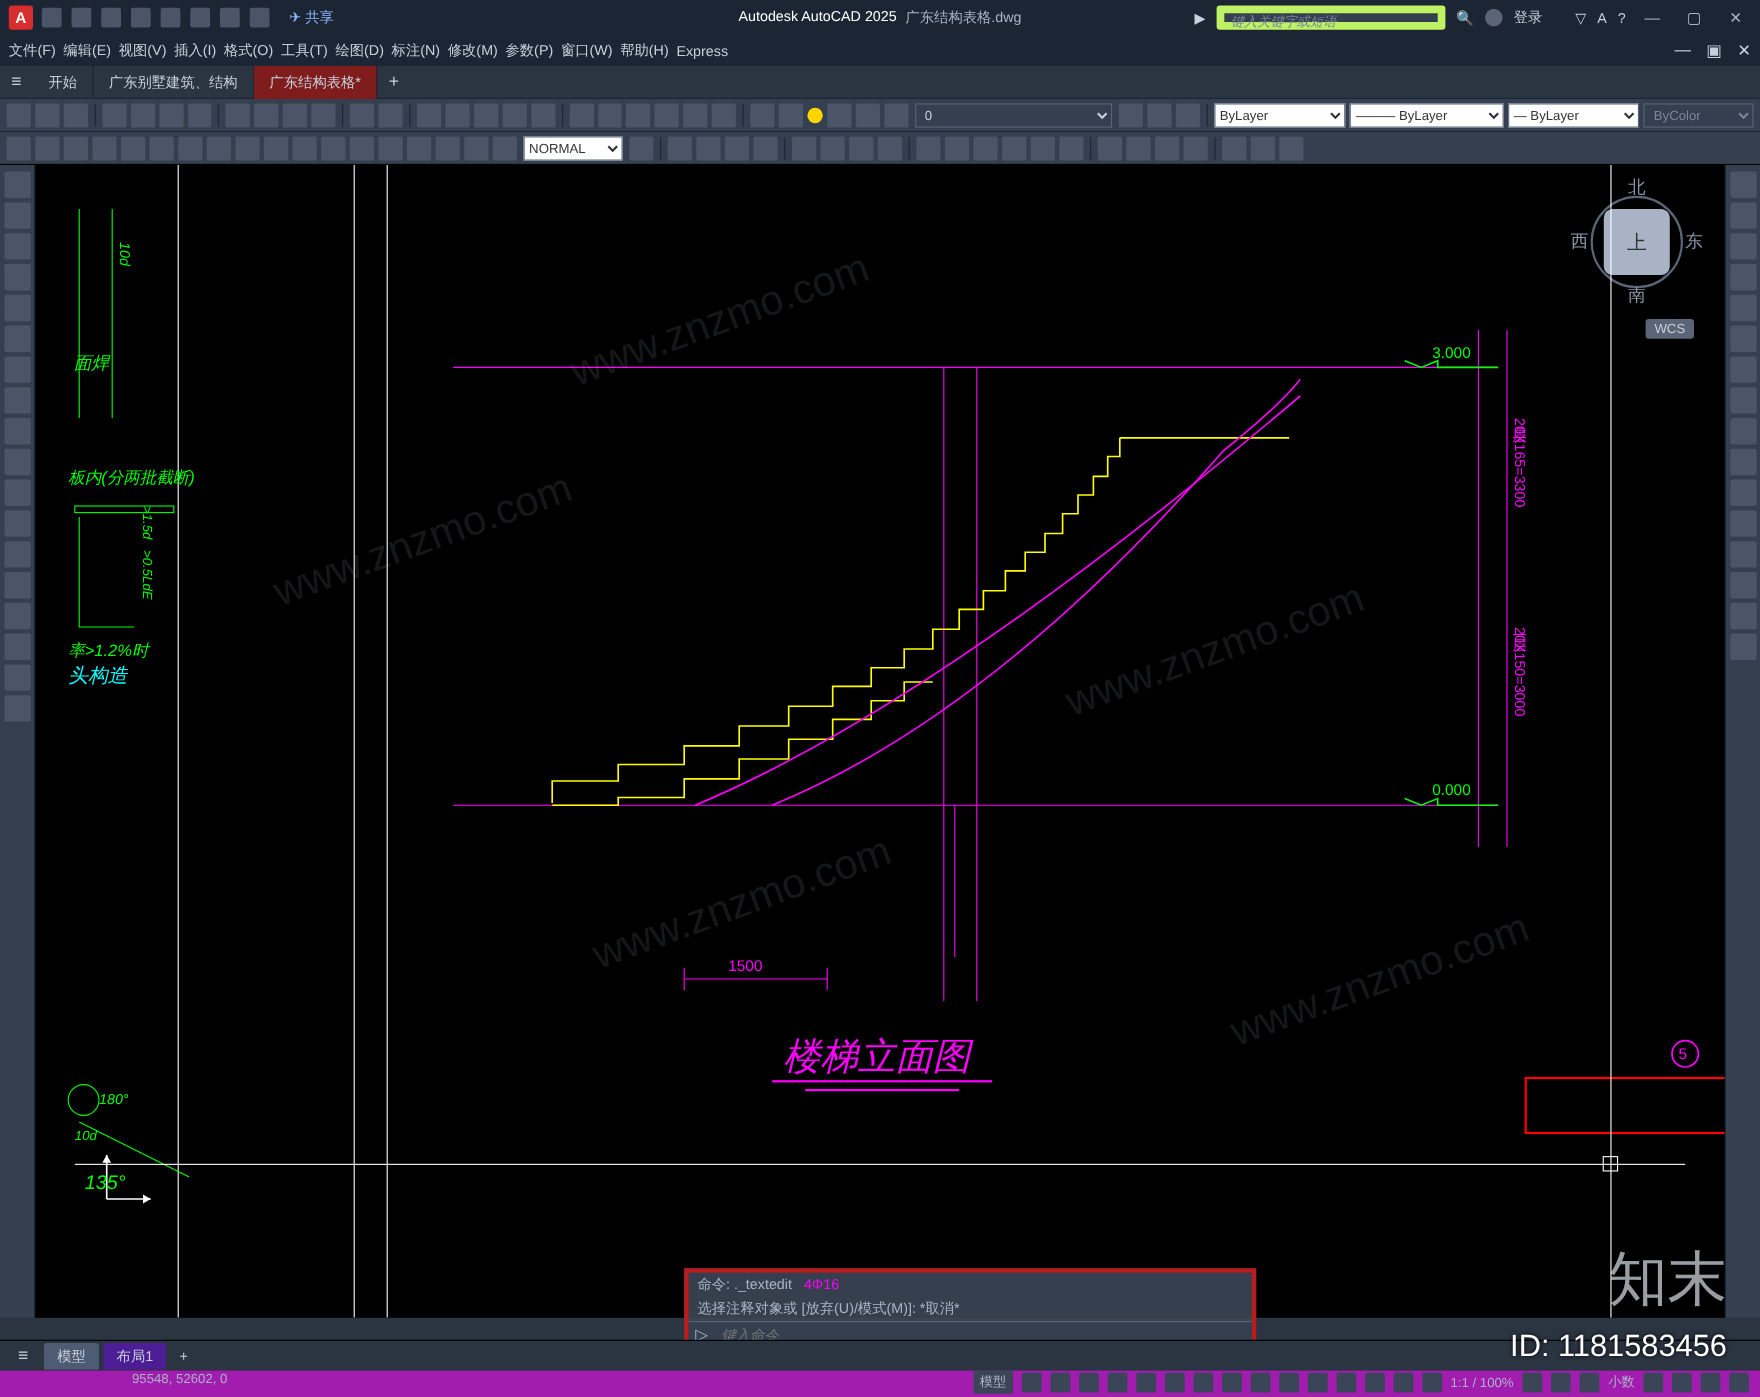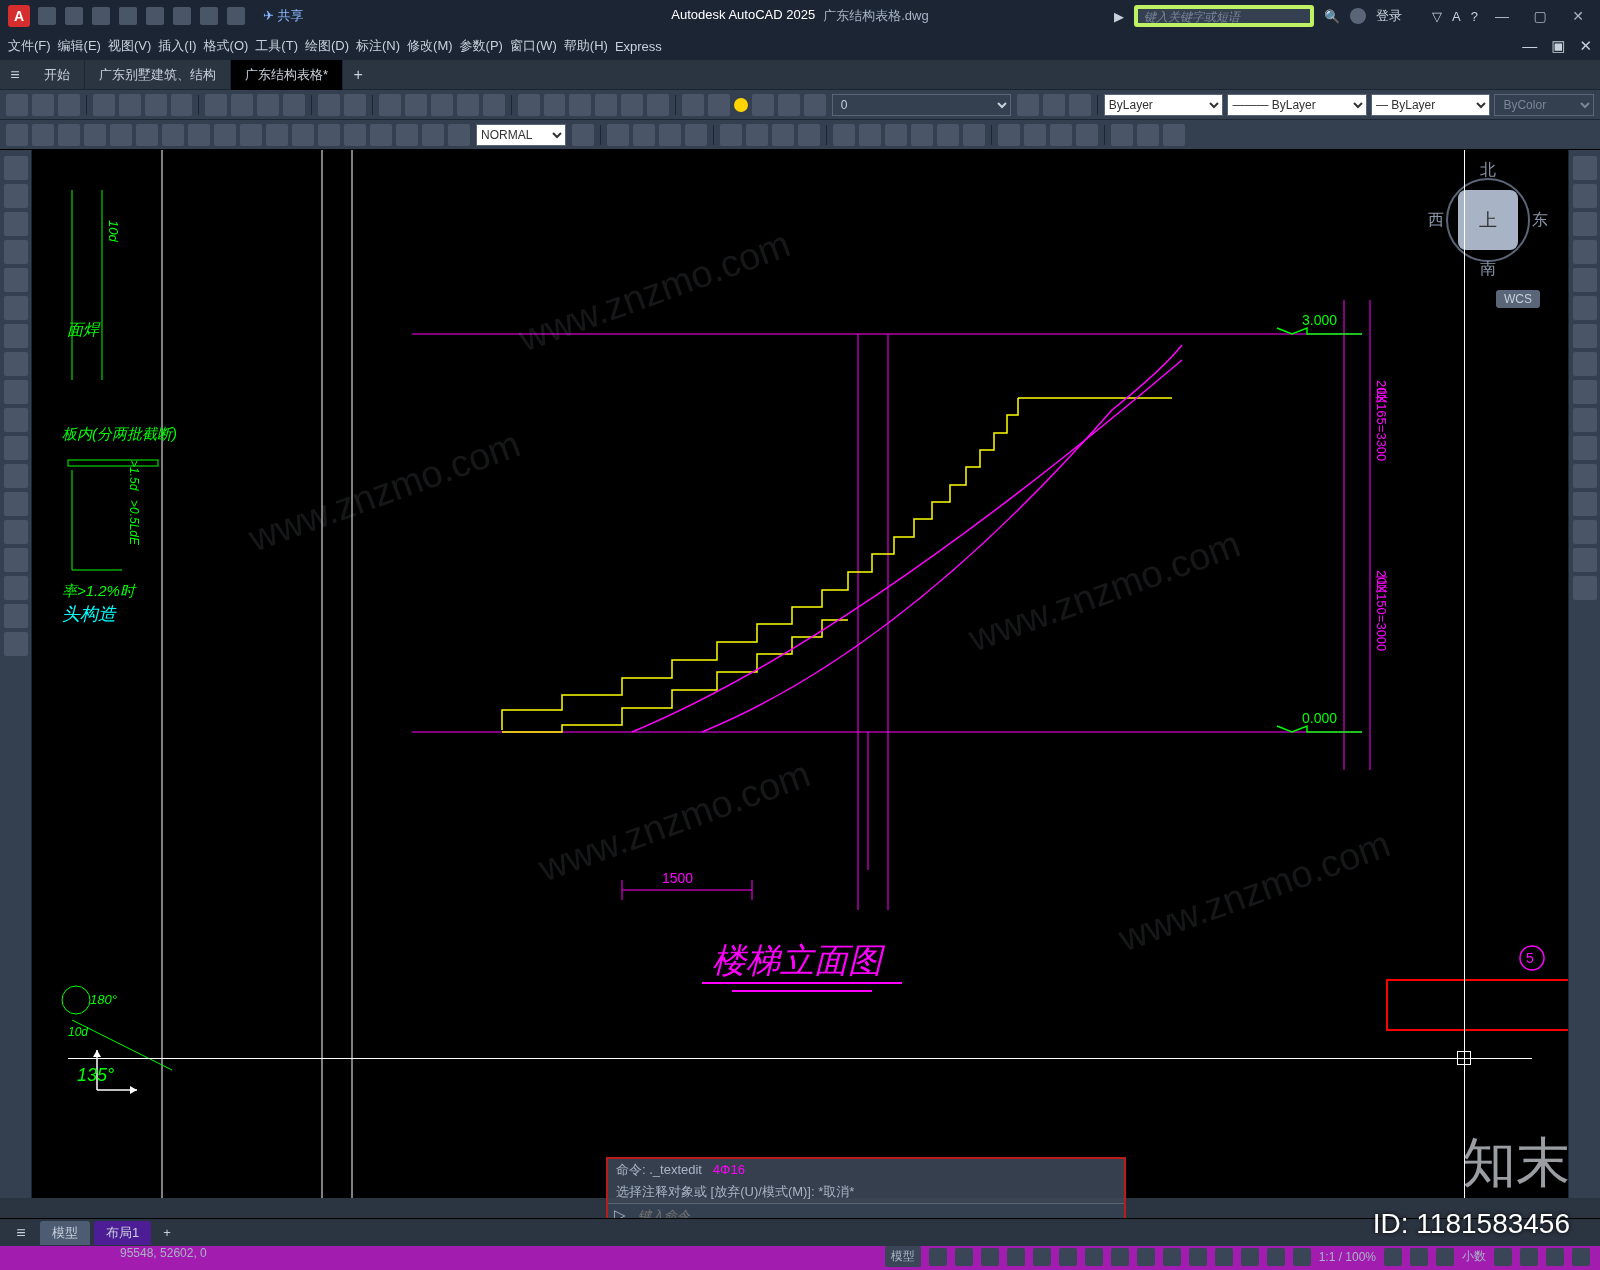--- a/index.html
+++ b/index.html
@@ -6,30 +6,30 @@
 body { width: 1600px; height: 1270px; background: #2b3441; color: #c8d0dc; overflow: hidden; position: relative; }
 .titlebar { height: 32px; background: #1b2533; display: flex; align-items: center; padding: 0 8px; font-size: 13px; }
 .app-logo { width: 22px; height: 22px; background: #d62e2e; border-radius: 3px; display: flex; align-items: center; justify-content: center; color: #fff; font-weight: bold; margin-right: 8px; font-size: 14px; }
 .qat { display: flex; gap: 9px; align-items: center; }
 .qat-icon { width: 18px; height: 18px; background: #4a5668; border-radius: 2px; }
 .share { margin-left: 18px; color: #8ab7ff; font-size: 13px; }
 .title-center { position: absolute; left: 50%; transform: translateX(-50%); display: flex; gap: 8px; }
 .title-app { color: #fff; }
 .title-file { color: #a8b4c6; }
 .title-right { margin-left: auto; display: flex; align-items: center; gap: 10px; }
-.search-box { width: 180px; height: 22px; background: #34404f; border: 4px solid #bef264; border-radius: 3px; font-size: 12px; padding: 0 6px; color: #7a8698; font-style: italic; }
+.search-box { width: 208px; height: 22px; background: #34404f; border: 7px solid #bef264; border-radius: 3px; font-size: 12px; padding: 0 6px; color: #7a8698; font-style: italic; }
 .login-icon { width: 16px; height: 16px; background: #5a6678; border-radius: 50%; }
 .window-btn { width: 28px; height: 20px; display: flex; align-items: center; justify-content: center; color: #a8b4c6; font-size: 14px; }
 .menubar { height: 28px; background: #1b2533; display: flex; align-items: center; padding: 0 8px; gap: 7px; font-size: 13px; }
 .menubar span { color: #c8d0dc; }
 .menubar .right-controls { margin-left: auto; display: flex; gap: 14px; font-size: 15px; }
 .filetabs { height: 30px; background: #2b3441; display: flex; align-items: center; border-bottom: 1px solid #1b2533; }
 .hamburger { width: 30px; text-align: center; font-size: 16px; }
 .ftab { padding: 0 14px; height: 30px; line-height: 30px; font-size: 13px; color: #c8d0dc; border-right: 1px solid #1b2533; }
-.ftab.active { background: #000000; text-align: center; }
+.ftab.active { background: #7f1d1d; text-align: center; }
 .addtab { width: 30px; text-align: center; font-size: 16px; }
 .toolbar { height: 30px; background: #34404f; display: flex; align-items: center; padding: 0 4px; border-bottom: 1px solid #1b2533; }
 .toolbar-row2 { height: 30px; background: #34404f; display: flex; align-items: center; padding: 0 4px; border-bottom: 1px solid #000; }
 .tb-icon { width: 22px; height: 22px; background: #4a5668; margin: 0 2px; border-radius: 2px; }
 .tb-sep { width: 1px; height: 20px; background: #1b2533; margin: 0 4px; }
 .layer-sel { width: 180px; height: 22px; background: #34404f; border: 1px solid #5a6678; font-size: 12px; color: #c8d0dc; padding: 0 4px; margin: 0 4px; }
 .prop-sel { width: 120px; height: 22px; background: #fff; border: 1px solid #5a6678; font-size: 12px; color: #333; margin: 0 2px; }
 .prop-sel.wide { width: 140px; }
 .style-sel { width: 90px; height: 22px; background: #fff; border: 1px solid #5a6678; font-size: 12px; color: #333; margin: 0 4px; }
 .color-sel { width: 100px; height: 22px; background: #34404f; border: 1px solid #5a6678; font-size: 12px; color: #7a8698; padding: 0 4px; margin: 0 2px; }
@@ -49,21 +49,21 @@
 .wcs-badge { position: absolute; top: 140px; right: 28px; background: #5a6678; padding: 2px 8px; font-size: 12px; border-radius: 3px; }
 .drawing svg { position: absolute; top: 0; left: 0; }
 .drawing-title { position: absolute; top: 788px; left: 680px; color: #ff00ff; font-size: 34px; font-style: italic; font-family: "KaiTi", serif; }
 .title-underline1 { position: absolute; top: 832px; left: 670px; width: 200px; height: 2px; background: #ff00ff; }
 .title-underline2 { position: absolute; top: 840px; left: 700px; width: 140px; height: 2px; background: #ff00ff; }
 .dim-text { position: absolute; color: #ff00ff; font-size: 14px; }
 .elev-text { position: absolute; color: #00ff00; font-size: 14px; }
 .vdim { position: absolute; color: #ff00ff; font-size: 13px; writing-mode: vertical-rl; }
 .side-green-text { position: absolute; color: #00ff00; font-style: italic; }
 .side-cyan-text { position: absolute; color: #00ffff; font-size: 18px; font-style: italic; }
-.cmdline-area { position: absolute; bottom: 42px; left: 606px; width: 520px; background: rgba(60,70,85,0.9); font-size: 13px; border: 2px solid #b91c1c; }
+.cmdline-area { position: absolute; bottom: 42px; left: 622px; width: 520px; background: rgba(60,70,85,0.9); font-size: 13px; border: 4px solid #b91c1c; }
 .cmd-hist { padding: 2px 8px; color: #a8b4c6; font-size: 13px; }
 .cmd-input-row { display: flex; align-items: center; padding: 2px 6px; background: #34404f; border-top: 1px solid #5a6678; }
 .cmd-input-row .prompt { color: #a8b4c6; margin-right: 4px; font-size: 15px; }
 .cmd-input-row input { flex: 1; background: transparent; border: none; color: #7a8698; font-size: 13px; font-style: italic; outline: none; }
 .layout-tabs { position: absolute; bottom: 24px; left: 0; right: 0; height: 28px; background: #2b3441; display: flex; align-items: center; padding: 0 6px; gap: 4px; font-size: 13px; border-top: 1px solid #000; }
 .ltab { padding: 3px 12px; background: #4c1d95; border-radius: 3px 3px 0 0; }
 .ltab.active { background: #4d5c72; }
 .statusbar { position: absolute; bottom: 0; left: 0; right: 0; height: 24px; background: #a21caf; display: flex; align-items: flex-start; padding: 0 10px; font-size: 12px; color: #a8b4c6; }
 .sb-coords { margin-left: 110px; }
 .sb-right { margin-left: auto; display: flex; gap: 8px; align-items: center; }

